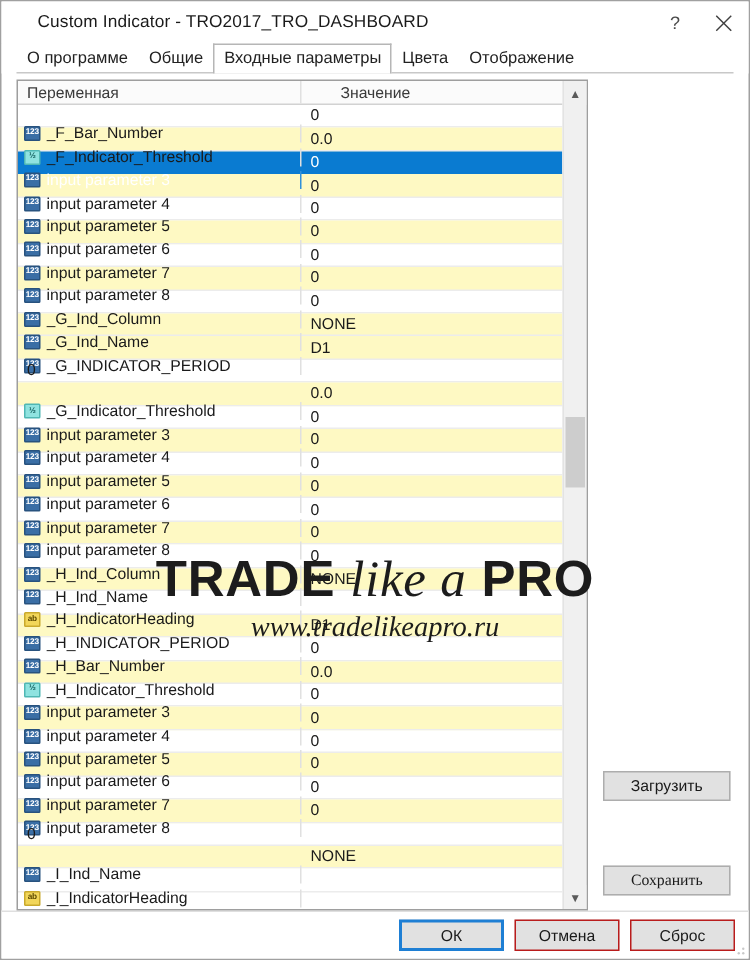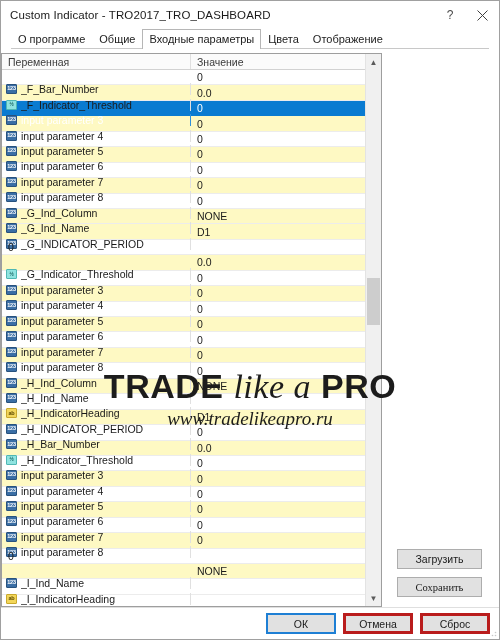--- a/index.html
+++ b/index.html
@@ -16,21 +16,21 @@
     background: #ffffff;
     border: 1px solid #a0a0a0;
     display: flex; flex-direction: column;
   }
 
   
   #titlebar {
     height: 28px; flex: 0 0 28px;
     display: flex; align-items: center;
     background: #ffffff;
-    padding-left: 9px;
+    padding-left: 24px;
   }
   #title-text {
     font-size: 11.5px; color: #1a1a1a;
     white-space: nowrap; letter-spacing: .1px;
   }
   #titlebar-spacer { flex: 1 1 auto; }
   .tb-btn {
     width: 30px; height: 27px;
     display: flex; align-items: center; justify-content: center;
     font-size: 12px; color: #4a4a4a;
@@ -65,21 +65,21 @@
   }
   #tab-underline {
     position: absolute; left: 10px; right: 10px; bottom: 0;
     height: 1px; background: #c8c8c8;
   }
 
   
   #body {
     flex: 1 1 auto;
     position: relative;
-    padding: 4px 8px 0 0;
+    padding: 4px 8px 0 10px;
     display: flex;
   }
 
   
   #grid-panel {
     width: 381px; flex: 0 0 381px;
     border: 1px solid #9e9e9e;
     background: #ffffff;
     display: flex; flex-direction: column;
     overflow: hidden;
@@ -90,21 +90,21 @@
 
   #grid-header {
     flex: 0 0 16px; height: 16px;
     display: flex;
     background: #fbfbfb;
     border-bottom: 1px solid #d2d2d2;
     font-size: 10.5px; color: #3a3a3a;
   }
   .hcell { display: flex; align-items: center; padding-left: 6px; overflow: hidden; }
   .hcell.name { width: 189px; flex: 0 0 189px; border-right: 1px solid #e0e0e0; }
-  .hcell.value { flex: 1 1 auto; }
+  .hcell.value { flex: 1 1 auto; margin-left: 20px; }
 
   #rows { flex: 1 1 auto; overflow: hidden; }
   .row {
     height: 15.45px;
     display: flex; align-items: center;
     font-size: 10.5px; color: #1a1a1a;
     border-bottom: 1px solid #ececec;
     background: #ffffff;
   }
   .row.alt { background: #fef9c3; }
@@ -157,42 +157,42 @@
     position: absolute; left: 1px; right: 1px;
     top: 40%; height: 9%;
     background: #cdcdcd;
   }
 
   
   #side-panel {
     flex: 1 1 auto;
     display: flex; flex-direction: column; justify-content: flex-end;
     align-items: center;
-    padding-bottom: 6px; padding-left: 6px;
+    padding-bottom: 6px; padding-left: 6px; gap: 35px;
   }
   .side-btn {
     width: 85px; height: 20px;
     background: #e1e1e1; border: 1px solid #adadad;
     font-size: 10.5px; color: #1a1a1a;
     display: flex; align-items: center; justify-content: center;
     margin-bottom: 8px; cursor: default;
   }
   .side-btn:last-child { margin-bottom: 4px; font-family: Liberation Serif, serif; }
 
   
   #footer {
     flex: 0 0 32px; height: 32px;
     border-top: 1px solid #dfdfdf;
     display: flex; align-items: center; justify-content: flex-end;
     padding-right: 9px; gap: 7px;
     background: #ffffff;
   }
   .foot-btn {
     width: 70px; height: 21px;
-    background: #e1e1e1; border: 3px solid #b91c1c;
+    background: #e1e1e1; border: 1px solid #b91c1c;
     font-size: 10.5px; color: #1a1a1a;
     display: flex; align-items: center; justify-content: center;
     cursor: default;
   }
   .foot-btn.default { border: 2px solid #1e7fd4; background: #e1e1e1; }
   #resize-grip {
     position: absolute; right: 2px; bottom: 2px;
     width: 10px; height: 10px; opacity: .45;
   }
 

